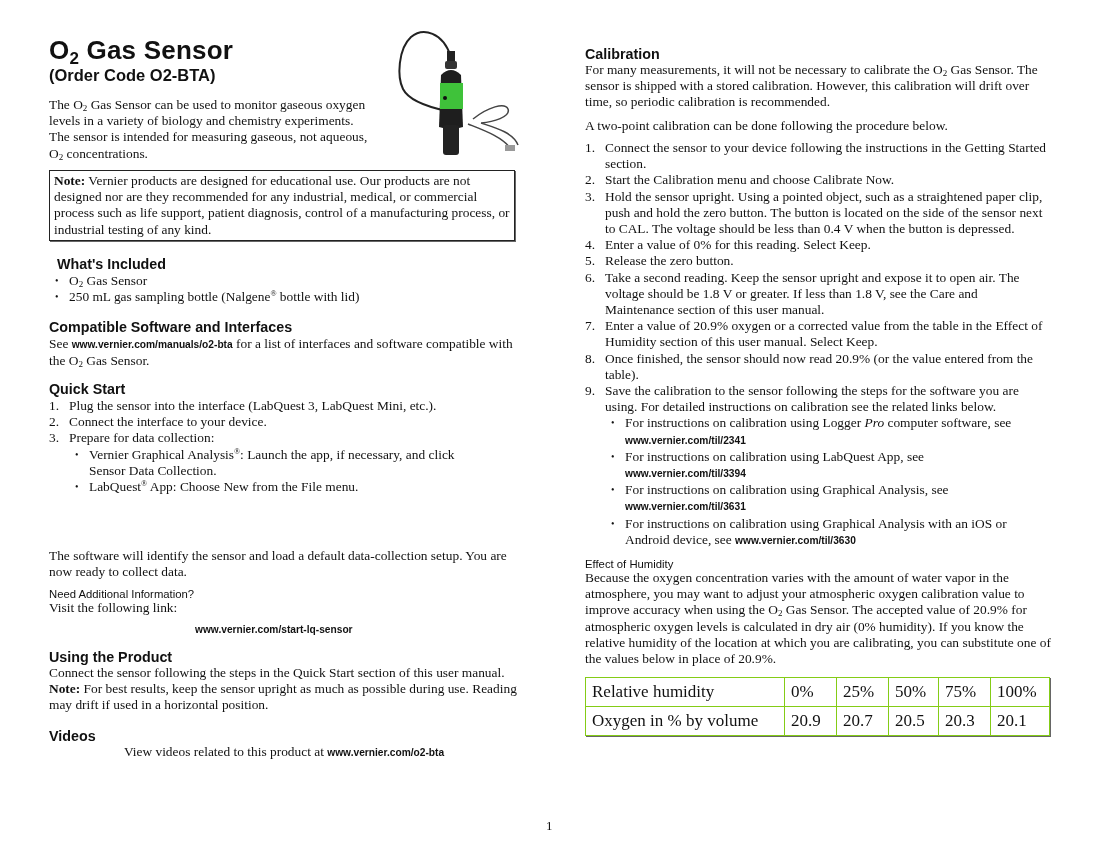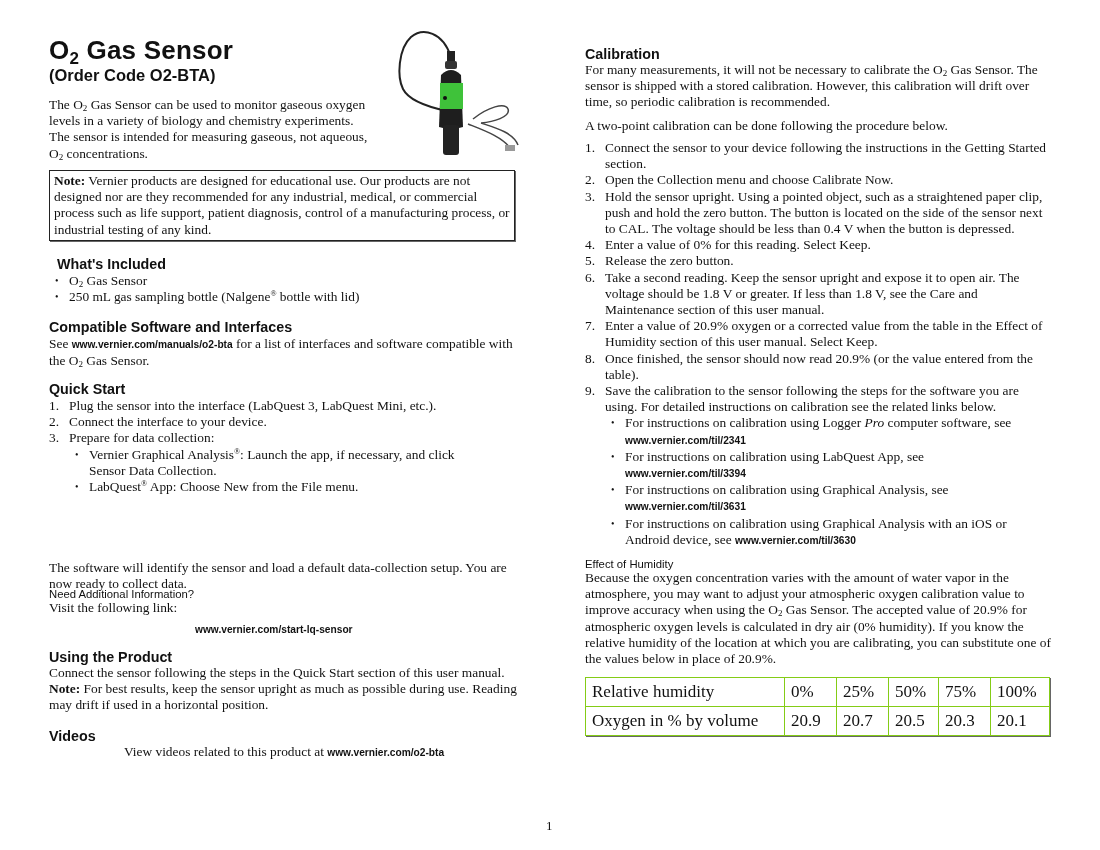--- a/index.html
+++ b/index.html
@@ -67,21 +67,21 @@
     <li><span class="n">1.</span><span>Plug the sensor into the interface (LabQuest 3, LabQuest Mini, etc.).</span></li>
     <li><span class="n">2.</span><span>Connect the interface to your device.</span>
     </li>
     <li><span class="n">3.</span><span>Prepare for data collection:</span>
       <ul class="bul">
         <li style="padding-right:30px;"><span>Vernier Graphical Analysis</span><sup class="reg">®</sup><span>: Launch the app, if necessary, and click Sensor Data Collection.</span></li>
         <li><span>LabQuest</span><sup class="reg">®</sup><span> App: Choose New from the File menu.</span></li>
       </ul>
     </li>
   </ol>
-  <div class="abs" style="top:548px;left:0;width:470px;margin-top:12px;">The software will identify the sensor and load a default data-collection setup. You are now ready to collect data.</div>
+  <div class="abs" style="top:548px;left:0;width:470px;">The software will identify the sensor and load a default data-collection setup. You are now ready to collect data.</div>
 
   <h3 class="abs" style="top:587px;left:0;">Need Additional Information?</h3>
   <div class="abs" style="top:600px;left:0;">Visit the following link:</div>
   <a class="url abs" style="top:622px;left:146px;">www.vernier.com/start-lq-sensor</a>
 
   <h2 class="abs" style="top:649px;left:0;">Using the Product</h2>
   <div class="abs" style="top:665px;left:0;width:470px;">
     <span>Connect the sensor following the steps in the Quick Start section of this user manual. </span><b>Note:</b><span> For best results, keep the sensor upright as much as possible during use. Reading may drift if used in a horizontal position.</span>
   </div>
 
@@ -105,21 +105,21 @@
 
 <div class="col right">
   <h2 class="abs" style="top:46px;left:0;">Calibration</h2>
   <div class="abs" style="top:62px;left:0;width:470px;">
     <span>For many measurements, it will not be necessary to calibrate the O</span><sub class="o2">2</sub><span> Gas Sensor. The sensor is shipped with a stored calibration. However, this calibration will drift over time, so periodic calibration is recommended.</span>
   </div>
   <div class="abs" style="top:118px;left:0;width:470px;">A two-point calibration can be done following the procedure below.</div>
 
   <ol class="num abs" style="top:140px;left:0;width:462px;">
     <li><span class="n">1.</span><span>Connect the sensor to your device following the instructions in the Getting Started section.</span></li>
-    <li><span class="n">2.</span><span>Open the Collection menu and choose Calibrate Now.</span></li>
+    <li><span class="n">2.</span><span>Start the Calibration menu and choose Calibrate Now.</span></li>
     <li><span class="n">3.</span><span>Hold the sensor upright. Using a pointed object, such as a straightened paper clip, push and hold the zero button. The button is located on the side of the sensor next to CAL. The voltage should be less than 0.4 V when the button is depressed.</span></li>
     <li><span class="n">4.</span><span>Enter a value of 0% for this reading. Select Keep.</span></li>
     <li><span class="n">5.</span><span>Release the zero button.</span></li>
     <li><span class="n">6.</span><span>Take a second reading. Keep the sensor upright and expose it to open air. The voltage should be 1.8 V or greater. If less than 1.8 V, see the Care and Maintenance section of this user manual.</span></li>
     <li><span class="n">7.</span><span>Enter a value of 20.9% oxygen or a corrected value from the table in the Effect of Humidity section of this user manual. Select Keep.</span></li>
     <li><span class="n">8.</span><span>Once finished, the sensor should now read 20.9% (or the value entered from the table).</span></li>
     <li><span class="n">9.</span><span>Save the calibration to the sensor following the steps for the software you are using. For detailed instructions on calibration see the related links below.</span>
       <ul class="bul">
         <li><span>For instructions on calibration using Logger </span><i>Pro</i><span> computer software, see </span><br><a class="url">www.vernier.com/til/2341</a></li>
         <li><span>For instructions on calibration using LabQuest App, see </span><br><a class="url">www.vernier.com/til/3394</a></li>

